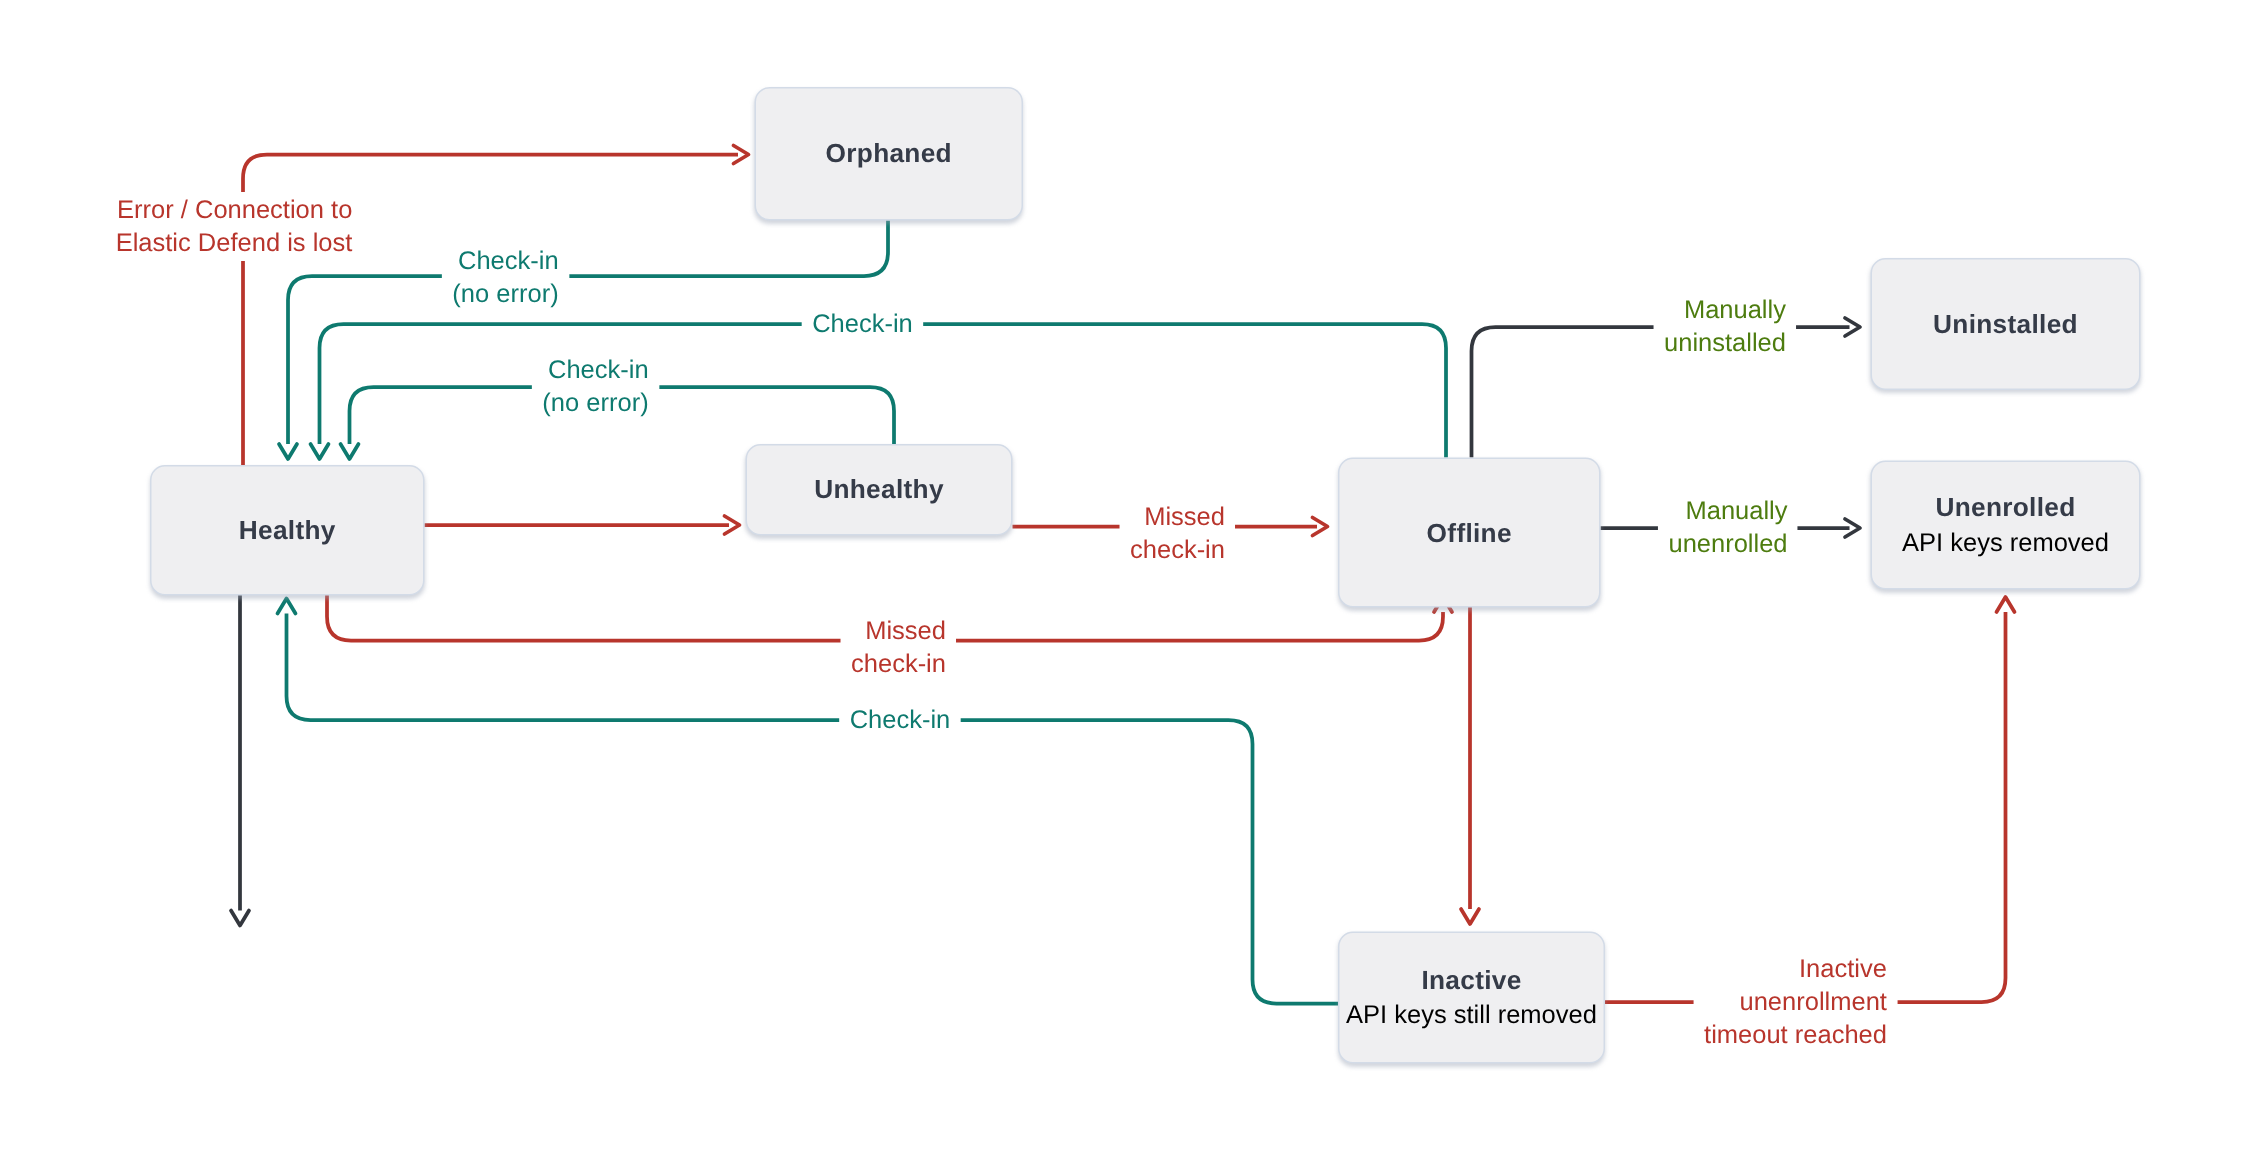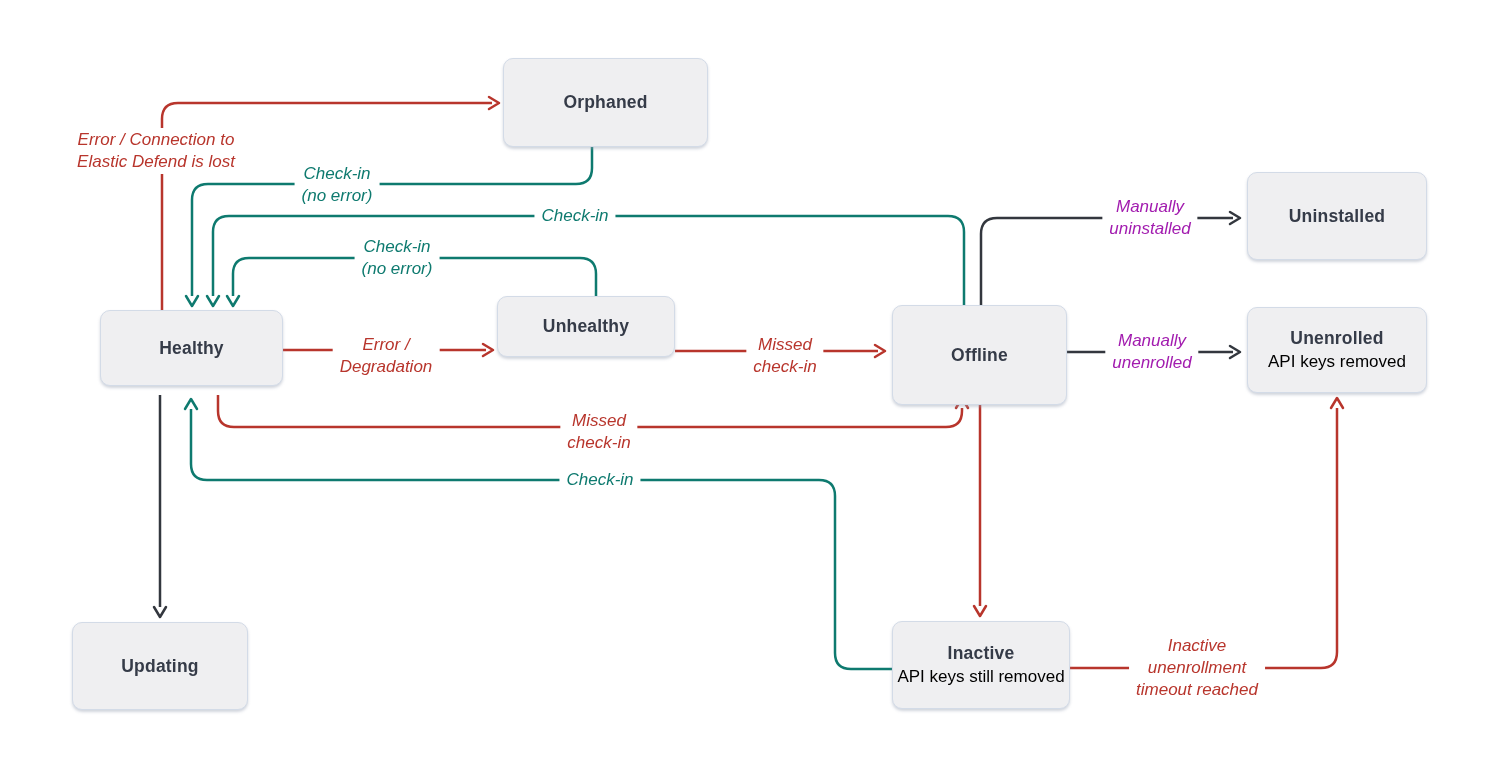--- a/index.html
+++ b/index.html
@@ -17,26 +17,26 @@
     position:absolute;box-sizing:border-box;
     background:#efeff1;border:1.5px solid #d3dbe7;border-radius:10px;
     box-shadow:0 2px 3px rgba(152,162,179,.45);
     display:flex;flex-direction:column;align-items:center;justify-content:center;
     gap:3px;
   }
   .node .title{font-weight:bold;font-size:17.5px;color:#353b48;letter-spacing:.2px;}
   .node .subtitle{font-size:17px;color:#000000;}
   .lbl{
     position:absolute;transform:translate(-50%,-50%);
-    background:#ffffff;padding:1px 7px;text-align:center;
-    font-size:17px;line-height:22px;white-space:pre-line;font-style:italic;
+    background:#ffffff;padding:1px 7px;text-align:right;
+    font-size:17px;line-height:22px;white-space:pre-line;
   }
   .t-error{color:#b8352c;}
   .t-success{color:#0e7a6f;}
-  .t-neutral{color:#a21caf;}
+  .t-neutral{color:#4d7c0f;}
 </style>
 </head>
 <body>
 
 <div class="stage">
 
   <svg width="1494" height="769" viewBox="0 0 1494 769">
 
     <path class="edge c-error" d="M162 310 V119 Q162 103 178 103 H492"></path>
     <path class="head c-error" d="M489 97 L499 103 L489 109"></path>
@@ -78,62 +78,57 @@
     <path class="head c-error" d="M1331 408 L1337 398 L1343 408"></path>
   </svg>
 
   <div class="lbl t-error" style="left:156px;top:151px;">Error / Connection to
 Elastic Defend is lost</div>
   <div class="lbl t-success" style="left:337px;top:185px;">Check-in
 (no error)</div>
   <div class="lbl t-success" style="left:575px;top:216px;">Check-in</div>
   <div class="lbl t-success" style="left:397px;top:258px;">Check-in
 (no error)</div>
-  <div class="lbl t-error" style="left:386px;top:356px;">Error /
-Degradation</div>
   <div class="lbl t-error" style="left:785px;top:356px;">Missed
 check-in</div>
   <div class="lbl t-neutral" style="left:1150px;top:218px;">Manually
 uninstalled</div>
   <div class="lbl t-neutral" style="left:1152px;top:352px;">Manually
 unenrolled</div>
   <div class="lbl t-error" style="left:599px;top:432px;">Missed
 check-in</div>
   <div class="lbl t-success" style="left:600px;top:480px;">Check-in</div>
   <div class="lbl t-error" style="left:1197px;top:668px;">Inactive
 unenrollment
 timeout reached</div>
 
-  <div class="node" style="left:503px;top:58px;width:205px;height:89px;">
+  <div class="node" style="left:503px;top:58px;width:179px;height:89px;">
     <div class="title">Orphaned</div>
   </div>
 
   <div class="node" style="left:1247px;top:172px;width:180px;height:88px;">
     <div class="title">Uninstalled</div>
   </div>
 
-  <div class="node" style="left:100px;top:310px;width:183px;height:76px;">
+  <div class="node" style="left:100px;top:310px;width:183px;height:87px;">
     <div class="title">Healthy</div>
   </div>
 
   <div class="node" style="left:497px;top:296px;width:178px;height:61px;">
     <div class="title">Unhealthy</div>
   </div>
 
   <div class="node" style="left:892px;top:305px;width:175px;height:100px;">
     <div class="title">Offline</div>
   </div>
 
   <div class="node" style="left:1247px;top:307px;width:180px;height:86px;">
     <div class="title">Unenrolled</div>
     <div class="subtitle">API keys removed</div>
   </div>
 
-  <div class="node" style="left:72px;top:622px;width:176px;height:88px;">
-    <div class="title">Updating</div>
-  </div>
 
   <div class="node" style="left:892px;top:621px;width:178px;height:88px;">
     <div class="title">Inactive</div>
     <div class="subtitle">API keys still removed</div>
   </div>
 
 </div>
 
 </body></html>

